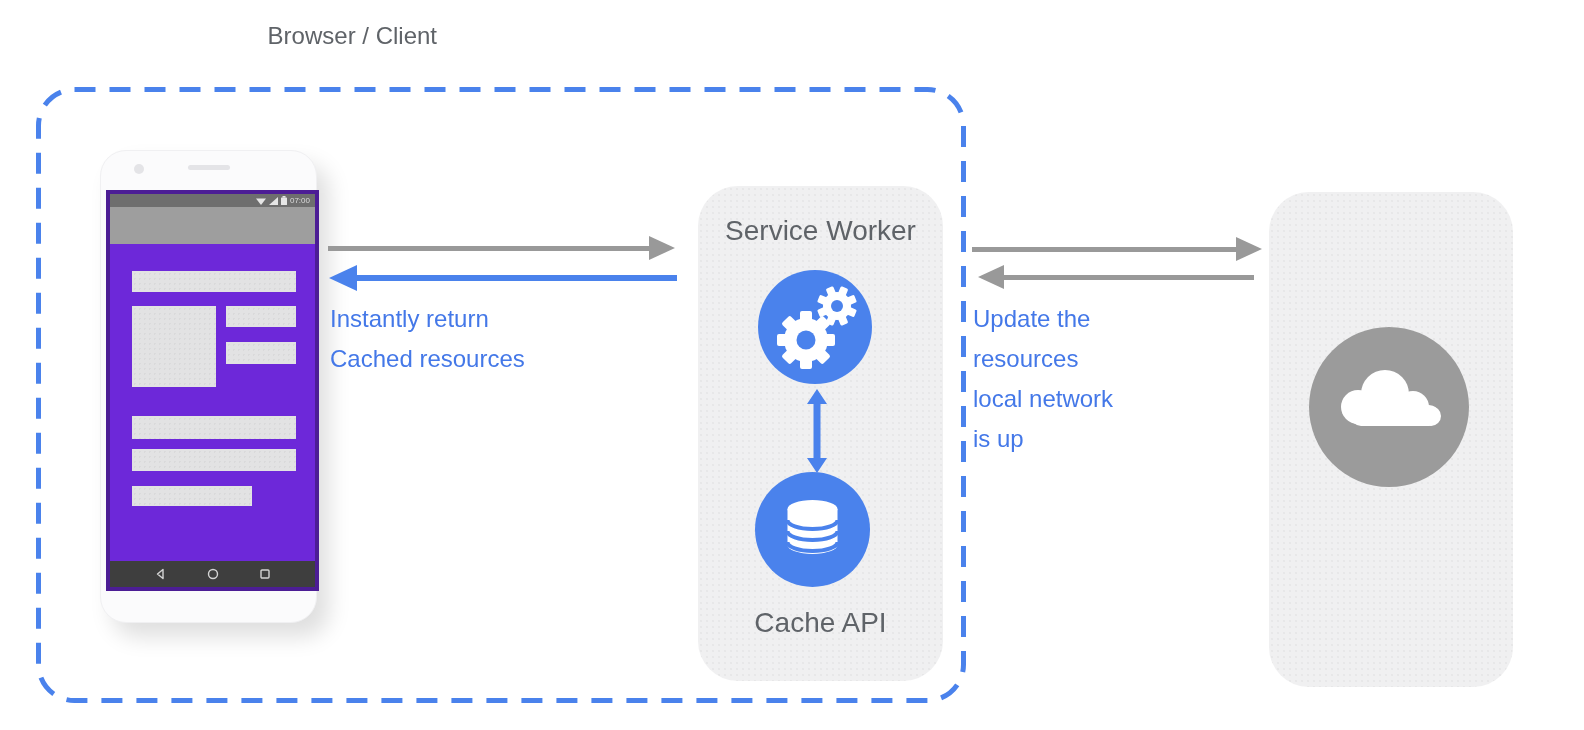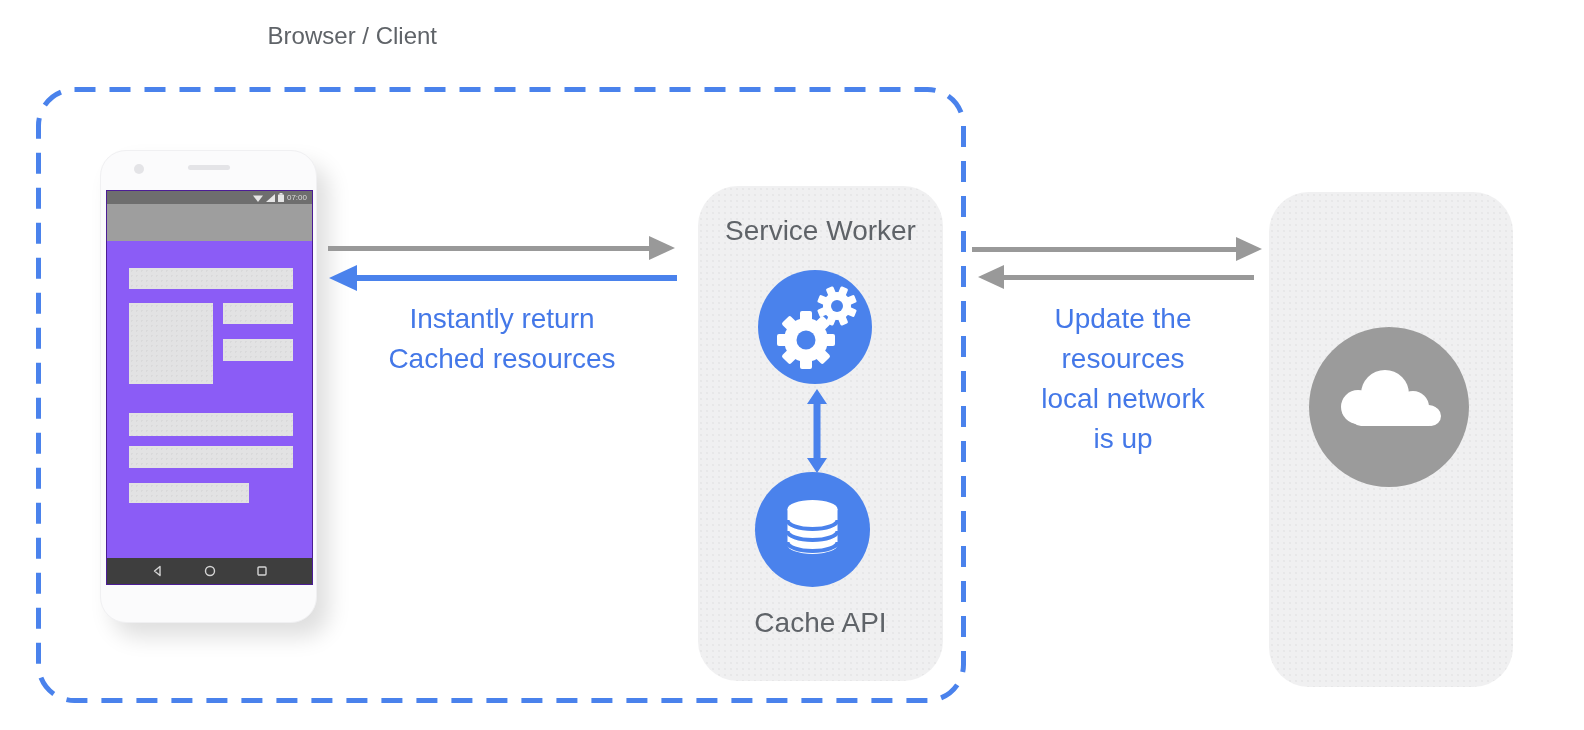--- a/index.html
+++ b/index.html
@@ -28,41 +28,41 @@
   .icon-circle{position:absolute;border-radius:50%;background:var(--blue);}
   
   .phone{
     position:absolute;left:100px;top:150px;width:217px;height:473px;border-radius:26px;
     background:#fbfbfc;border:1px solid #f0f0f2;
     box-shadow:12px 14px 22px rgba(0,0,0,0.13);
     box-sizing:border-box;
   }
   .camera{position:absolute;left:33px;top:13px;width:10px;height:10px;border-radius:50%;background:#e4e4e7;}
   .speaker{position:absolute;left:50%;top:14px;transform:translateX(-50%);width:42px;height:5px;border-radius:3px;background:#e4e4e7;}
-  .screen{position:absolute;left:5px;top:39px;width:205px;height:393px;background:#8b5cf6;border:1px solid #4c1d95;box-sizing:content-box;}
+  .screen{position:absolute;left:5px;top:39px;width:205px;height:393px;background:#6d28d9;border:4px solid #4c1d95;box-sizing:content-box;}
   .statusbar{position:absolute;left:0;top:0;right:0;height:13px;background:#6e6e6e;display:flex;align-items:center;justify-content:flex-end;gap:3px;padding-right:5px;box-sizing:border-box;}
   .statusbar .time{font-size:8px;color:#dcdcdc;line-height:13px;}
   .appbar{position:absolute;left:0;top:13px;right:0;height:37px;background:#9e9e9e;}
   .ph-block{position:absolute;background-color:var(--placeholder);
     background-image:radial-gradient(rgba(120,120,120,0.08) 1px, transparent 1px);background-size:5px 5px;}
   .navbar{position:absolute;left:0;bottom:0;right:0;height:26px;background:#3e3e3e;display:flex;align-items:center;justify-content:space-between;padding:0 44px;box-sizing:border-box;}
   
   .arrow{position:absolute;height:26px;}
   .arrow .shaft{position:absolute;top:50%;height:5px;margin-top:-2.5px;background:var(--c);}
   .arrow .head{position:absolute;top:50%;width:0;height:0;}
   .arrow.dir-right .shaft{left:0;right:20px;}
   .arrow.dir-right .head{right:0;margin-top:-12px;border-top:12px solid transparent;border-bottom:12px solid transparent;border-left:26px solid var(--c);}
   .arrow.dir-left .shaft{left:20px;right:0;}
   .arrow.dir-left .head{left:0;margin-top:-12px;border-top:12px solid transparent;border-bottom:12px solid transparent;border-right:26px solid var(--c);}
   .arrow.gray{--c:var(--arrow-gray);}
   .arrow.blue{--c:var(--blue);}
   .arrow.blue .shaft{height:6px;margin-top:-3px;}
   .arrow.blue.dir-left .head{margin-top:-13px;border-top-width:13px;border-bottom-width:13px;border-right-width:28px;}
   
-  .note{position:absolute;text-align:center;color:var(--note-blue);font-size:28px;line-height:40px;}
+  .note{position:absolute;color:var(--note-blue);font-size:24px;line-height:40px;}
   .boundary{position:absolute;left:35px;top:86px;}
 </style>
 </head>
 <body>
 
 <div class="canvas">
 
   <div class="label" style="left:37px;top:22px;width:400px;">Browser / Client</div>
 
   <svg class="boundary" width="932" height="618">

